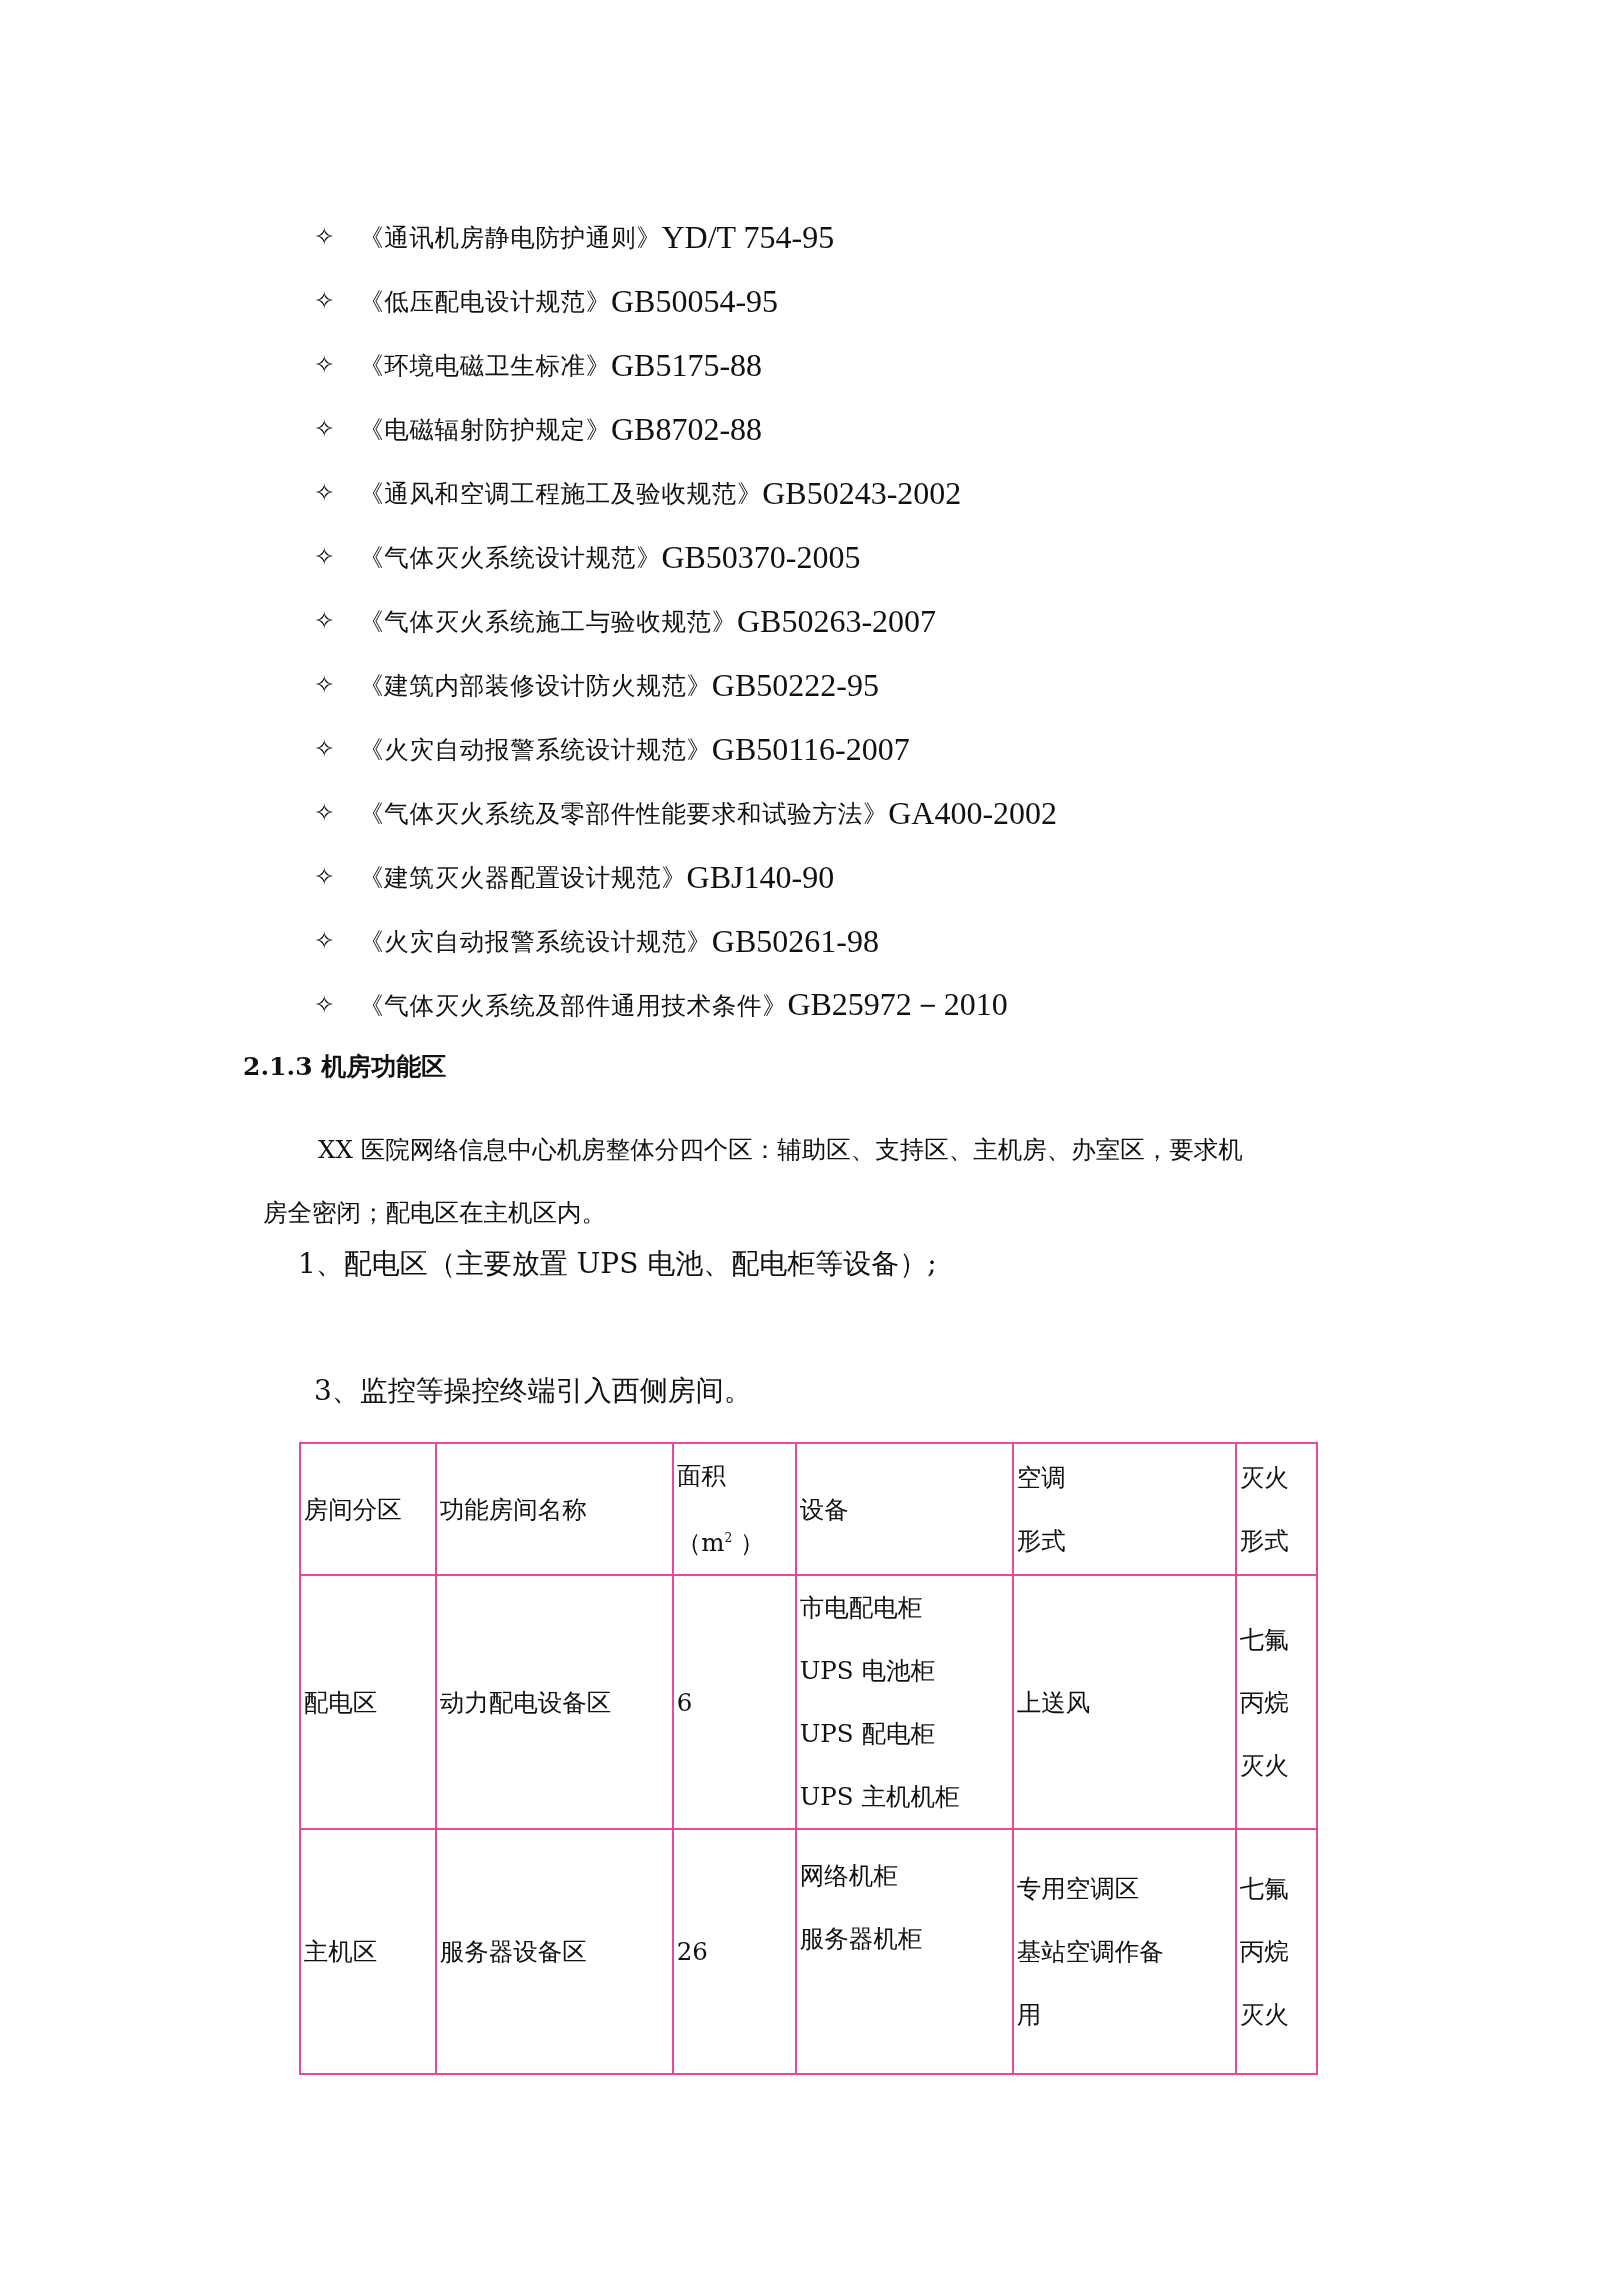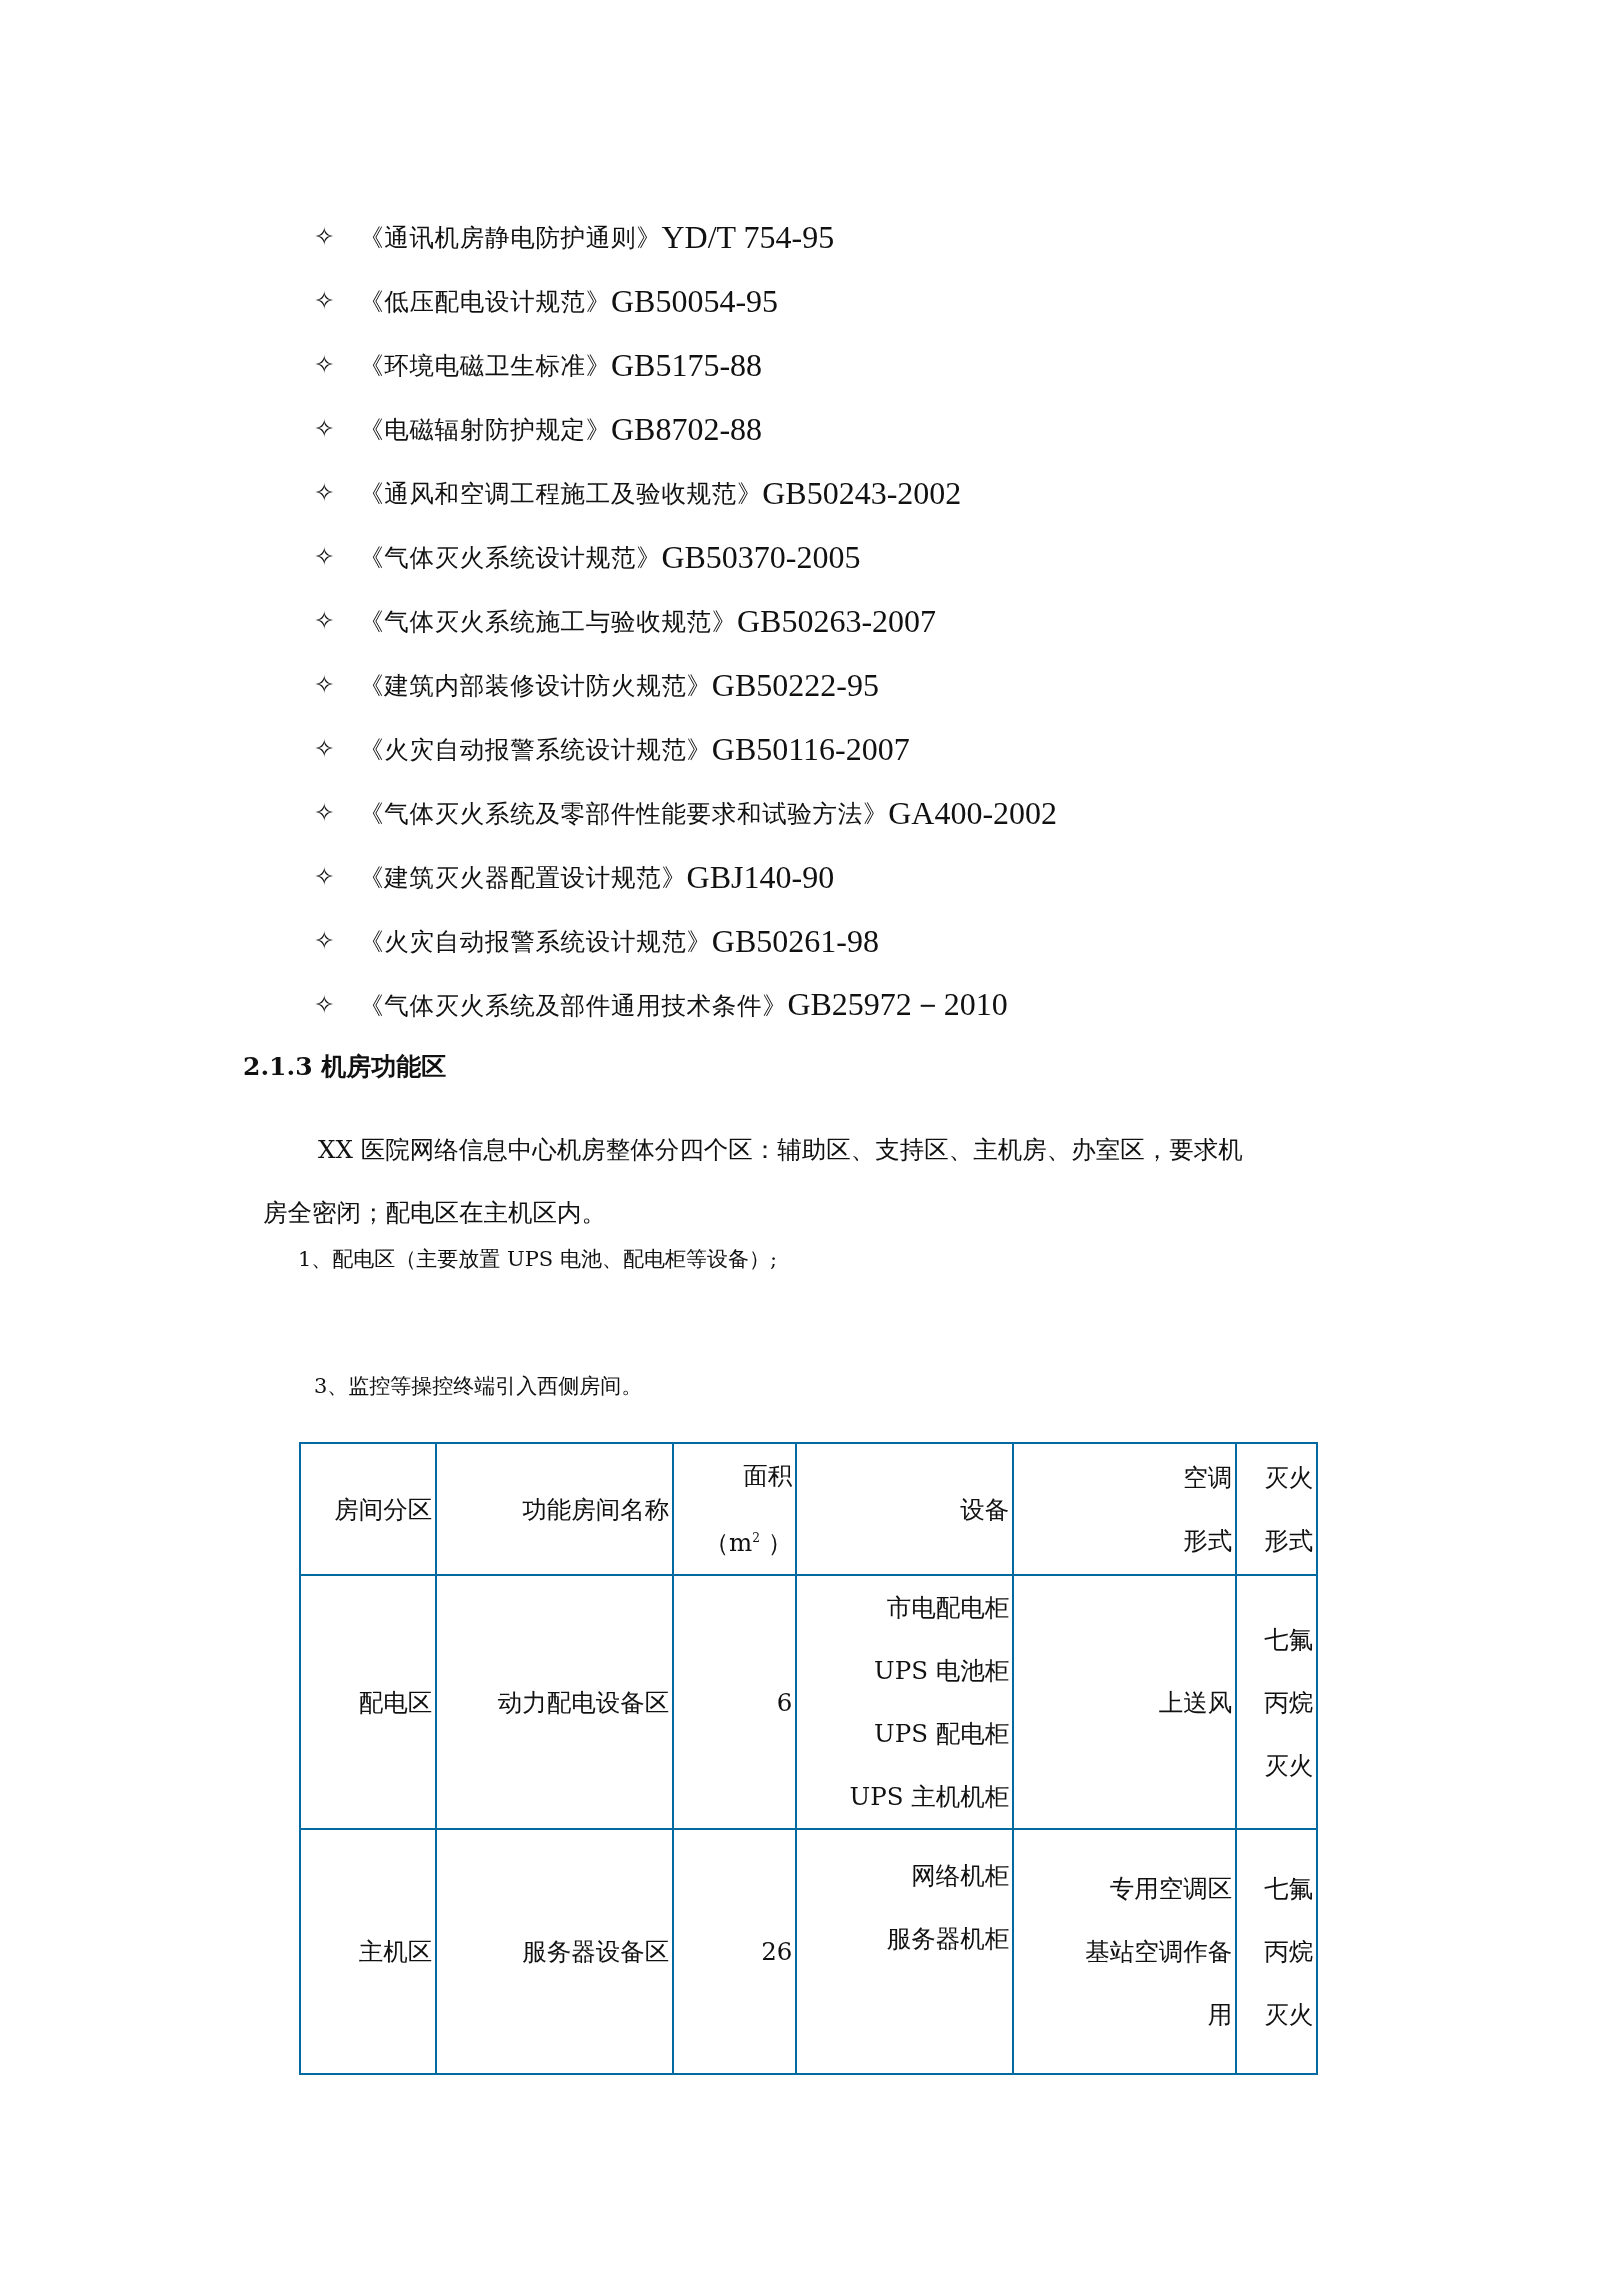--- a/index.html
+++ b/index.html
@@ -8,24 +8,24 @@
   .page { position:absolute; left:0; top:0; width:1623px; height:2295px; }
   .bullet-list { position:absolute; left:314px; top:205px; margin:0; padding:0; list-style:none; }
   .bullet-item { height:64px; display:flex; align-items:center; font-size:24.5px; white-space:nowrap; }
   .bullet-glyph { width:45px; display:inline-block; font-size:24.5px; line-height:1; }
   .std-title { letter-spacing:0.7px; }
   .std-code { font-family:Liberation Serif, serif; font-size:32px; }
   .heading { position:absolute; left:243px; top:1050px; font-size:25px; font-weight:bold; white-space:nowrap; }
   .para { position:absolute; left:243px; width:1132px; font-size:24.5px; line-height:63px; }
   .para .indent { padding-left:55px; }
   .para1 { top:1118px;margin-left:20px; }
-  .list-line { position:absolute; left:298px; font-size:21px; white-space:nowrap; }
+  .list-line { position:absolute; left:298px; font-size:28px; white-space:nowrap; }
   table.rooms { position:absolute; left:299px; top:1442px; width:1018px; border-collapse:collapse;
                 font-size:24.5px; table-layout:fixed; }
-  table.rooms td, table.rooms th { border:2px solid #0369a1; text-align:right; vertical-align:middle;
+  table.rooms td, table.rooms th { border:2px solid #ec4899; text-align:left; vertical-align:middle;
                 font-weight:normal; padding:0 2.7px; line-height:63px; }
   table.rooms tr.head { height:129px; }
   table.rooms tr.r1 { height:205px; }
   table.rooms tr.r2 { height:245px; }
   .vstack span { display:block; line-height:63px; }
   sup { font-size:12.3px; }
 </style>
 </head>
 <body>
 

